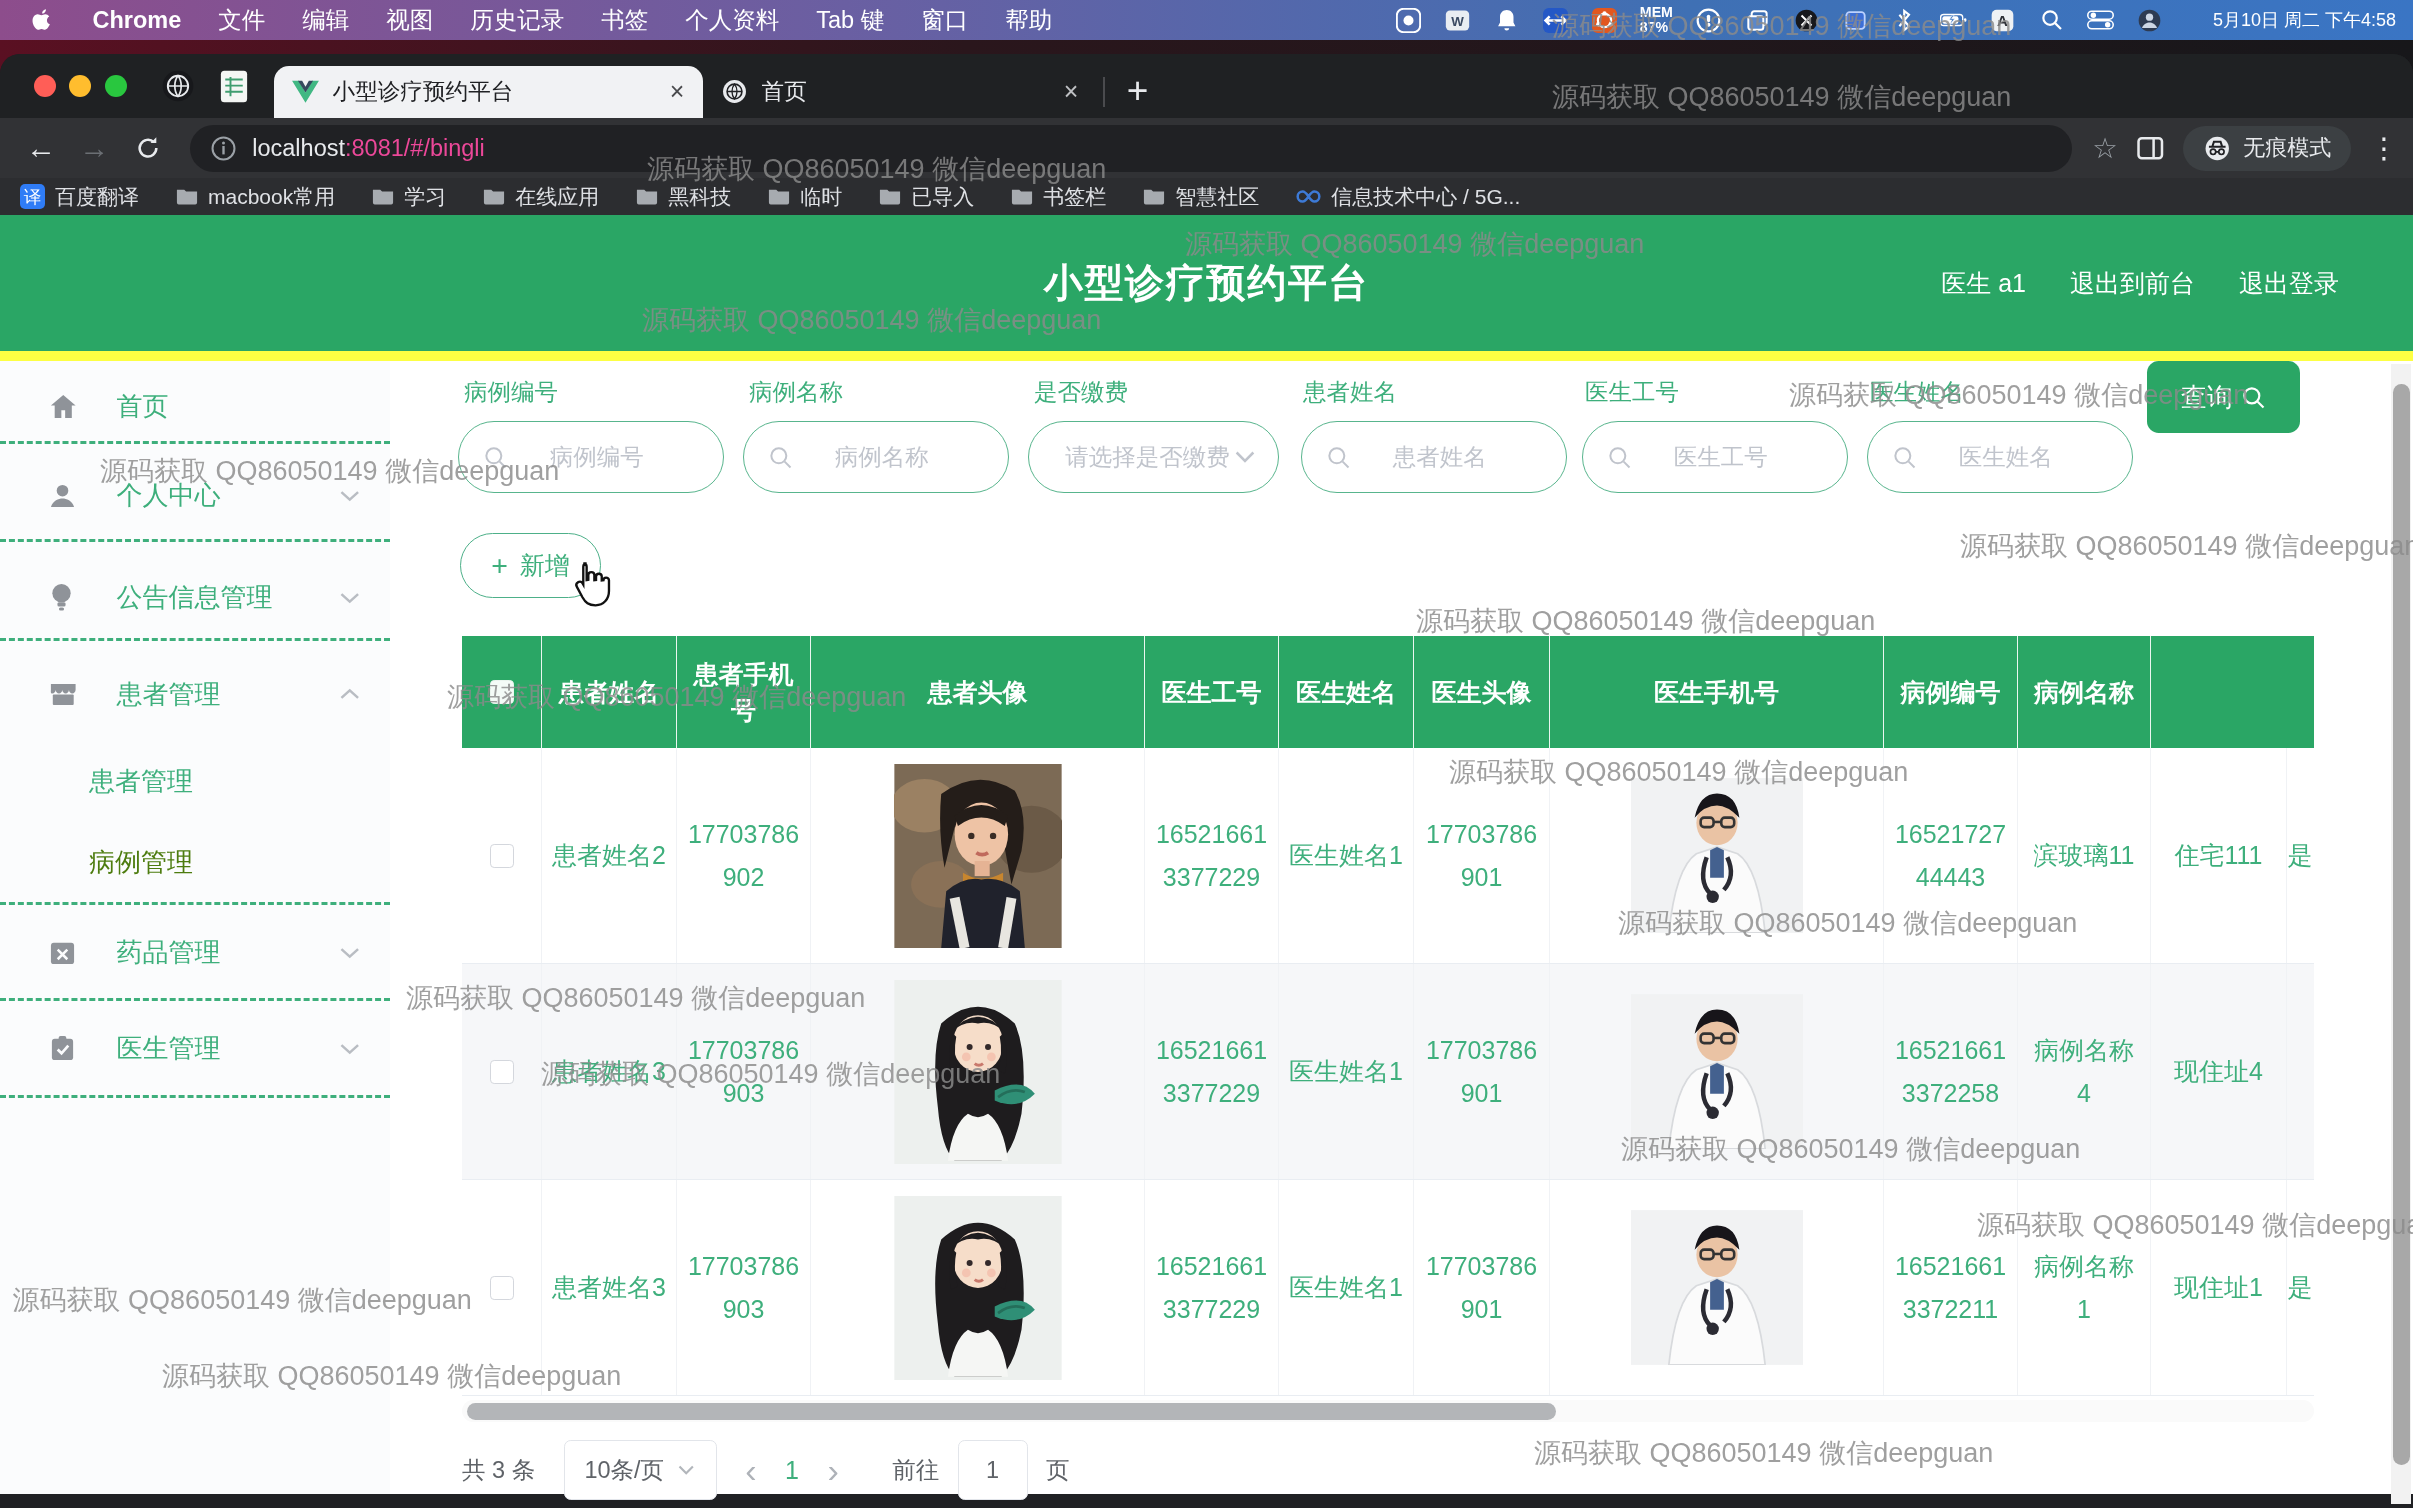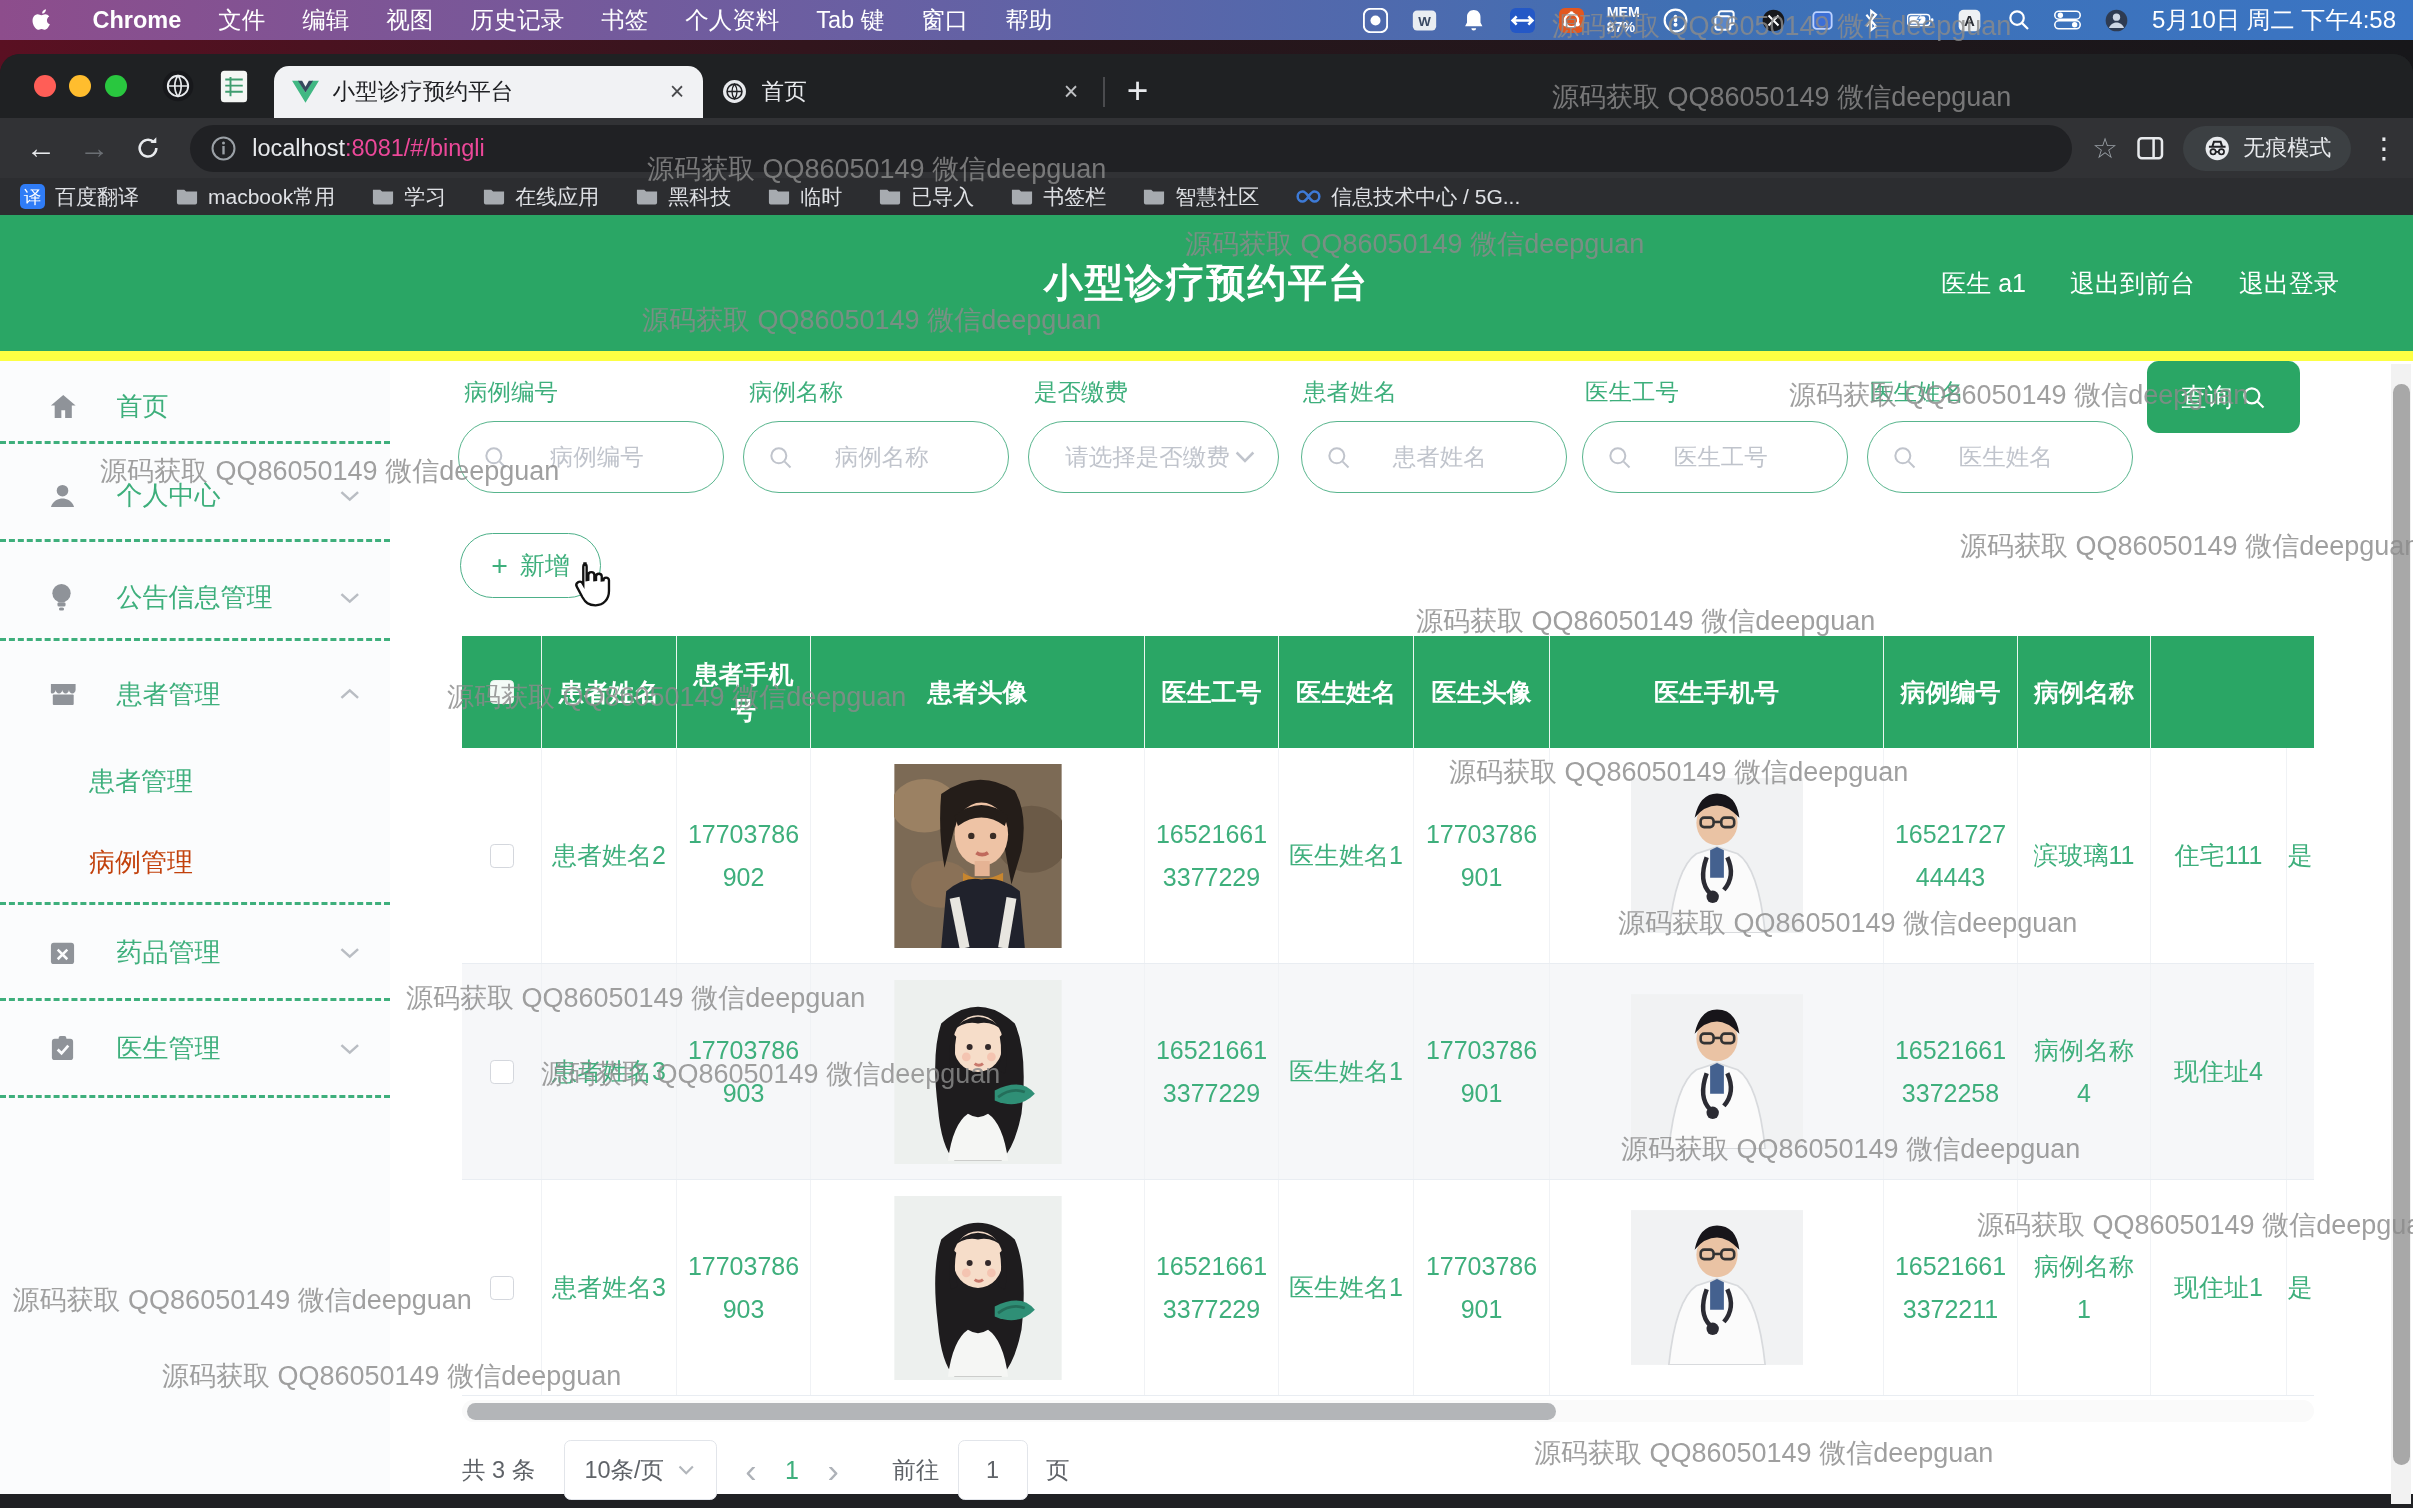--- a/index.html
+++ b/index.html
@@ -8,21 +8,21 @@
 
   
   .menubar { position:absolute; top:0; left:0; width:2413px; height:40px;
     background:linear-gradient(90deg,#8d4d8c 0%,#6a5fa2 35%,#3f70b4 70%,#3a75c4 100%);
     display:flex; align-items:center; color:#fff; z-index:5; }
   .menubar-left { display:flex; align-items:center; gap:37px; padding-left:28.5px; font-size:23.5px;text-align:center; }
   .menubar-left .app-name { font-weight:bold; }
   .menubar-right { margin-left:auto; display:flex; align-items:center; gap:22px; padding-right:17px; font-size:22px; }
   .mb-ic { width:27px; height:27px; display:inline-flex; align-items:center; justify-content:center; }
   .mem { font-size:14.2px; font-weight:bold; line-height:1.05; text-align:left; }
-  .datetime { font-size:24px; white-space:nowrap; }
+  .datetime { font-size:18px; white-space:nowrap;margin-left:28px; }
 
   
   .wallpaper { position:absolute; top:40px; left:0; width:2413px; height:34px;
     background:linear-gradient(90deg,#5a1022 0%,#2a161c 40%,#17171a 100%); }
 
   
   .window { position:absolute; top:54px; left:0; width:2413px; height:1455px;
     background:#202124; border-radius:20px 20px 0 0; overflow:hidden; }
 
   .tabbar { position:relative; height:64px; background:#1f2123; display:flex; align-items:center; }
@@ -68,21 +68,21 @@
   
   .content { position:relative; height:1133px; background:#fff; display:flex; }
 
   .sidebar { position:relative; width:390px; height:100%; background:#fbfcfd; flex:none; }
   .s-item { position:absolute; left:0; width:390px; height:70px; display:flex; align-items:center; }
   .s-item .ic { width:28.5px; margin-left:49px; flex:none; }
   .s-item .lbl { margin-left:39px; font-size:26px; color:#3eaf7c; }
   .s-item .chev { margin-left:auto; margin-right:28.5px; }
   .s-sub { position:absolute; left:0; width:390px; height:67px; display:flex; align-items:center; }
   .s-sub .lbl { margin-left:89px; font-size:26px; color:#3eaf7c; }
-  .s-sub.active .lbl { color:#c2410c;font-family:Liberation Serif, serif; }
+  .s-sub.active .lbl { color:#4d7c0f;font-family:Liberation Serif, serif; }
   .s-div { position:absolute; left:0; width:390px; border-top:3.4px dashed #3eaf7c; }
 
   .main { position:relative; flex:1; background:#fff; }
 
   
   .f-label { position:absolute; font-size:23.5px; color:#3eaf7c; top:15px; }
   .pill { position:absolute; top:60px; width:266px; height:72px; border:1.7px solid #58b58d;
     border-radius:36px; background:#fff; display:flex; align-items:center; }
   .pill .sic { margin-left:23.5px; flex:none; }
   .pill input { border:none; outline:none; background:transparent; width:100%; height:100%;

